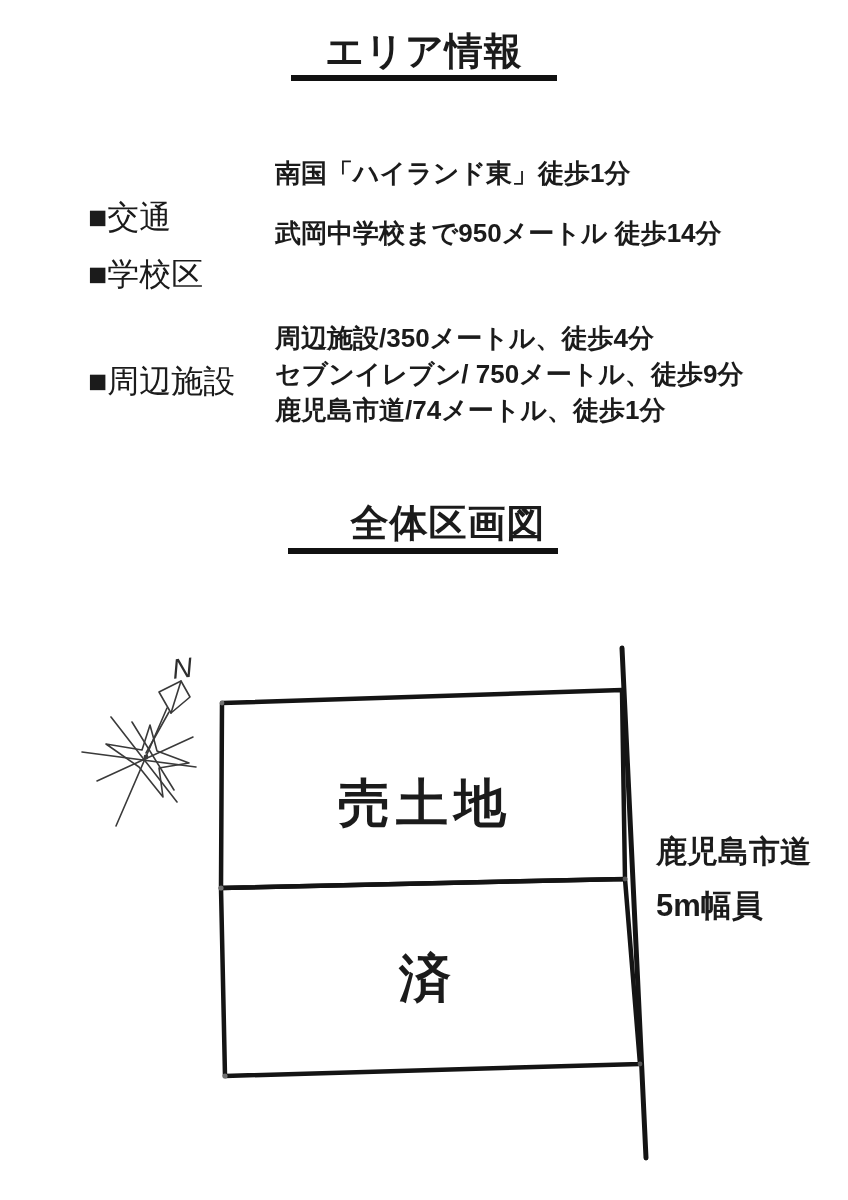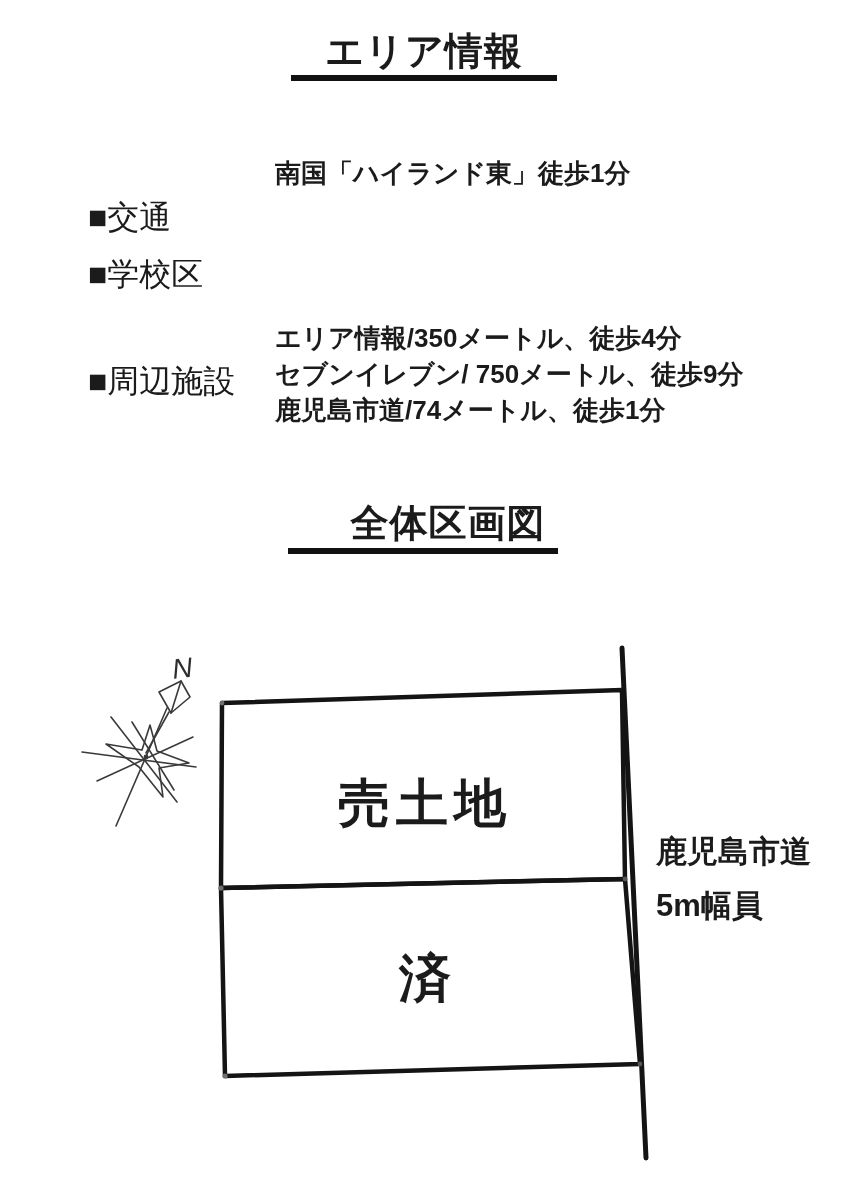--- a/index.html
+++ b/index.html
@@ -59,27 +59,28 @@
   <div id="row-access" class="info-row">
     <div class="info-label">■交通</div>
     <div class="info-lines">
       <div class="info-line">南国「ハイランド東」徒歩1分</div>
     </div>
   </div>
 
   <div id="row-school" class="info-row">
     <div class="info-label">■学校区</div>
     <div class="info-lines">
+      <div class="info-line">武岡中学校まで950メートル 徒歩14分</div>
     </div>
   </div>
 
   <div id="row-facility" class="info-row">
     <div class="info-label">■周辺施設</div>
     <div class="info-lines">
-      <div class="info-line">エリア情報/350メートル、徒歩4分</div>
+      <div class="info-line">周辺施設/350メートル、徒歩4分</div>
       <div class="info-line">セブンイレブン/ 750メートル、徒歩9分</div>
       <div class="info-line">鹿児島市道/74メートル、徒歩1分</div>
     </div>
   </div>
 
   <h2 id="map-title" class="sec-title">全体区画図</h2>
   <div id="map-rule" class="title-rule"></div>
 
   <svg id="plot-svg" width="848" height="560" viewBox="0 0 848 560">
 

